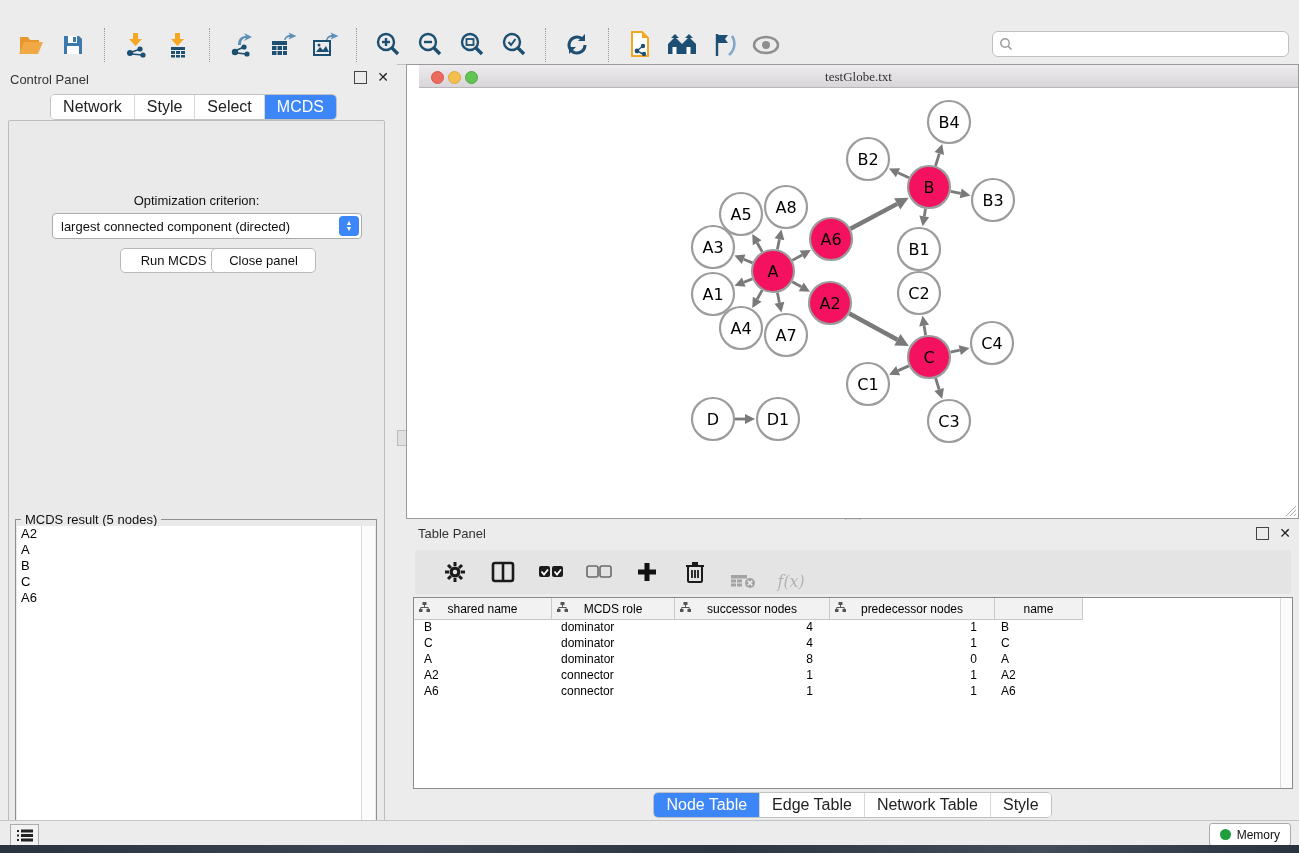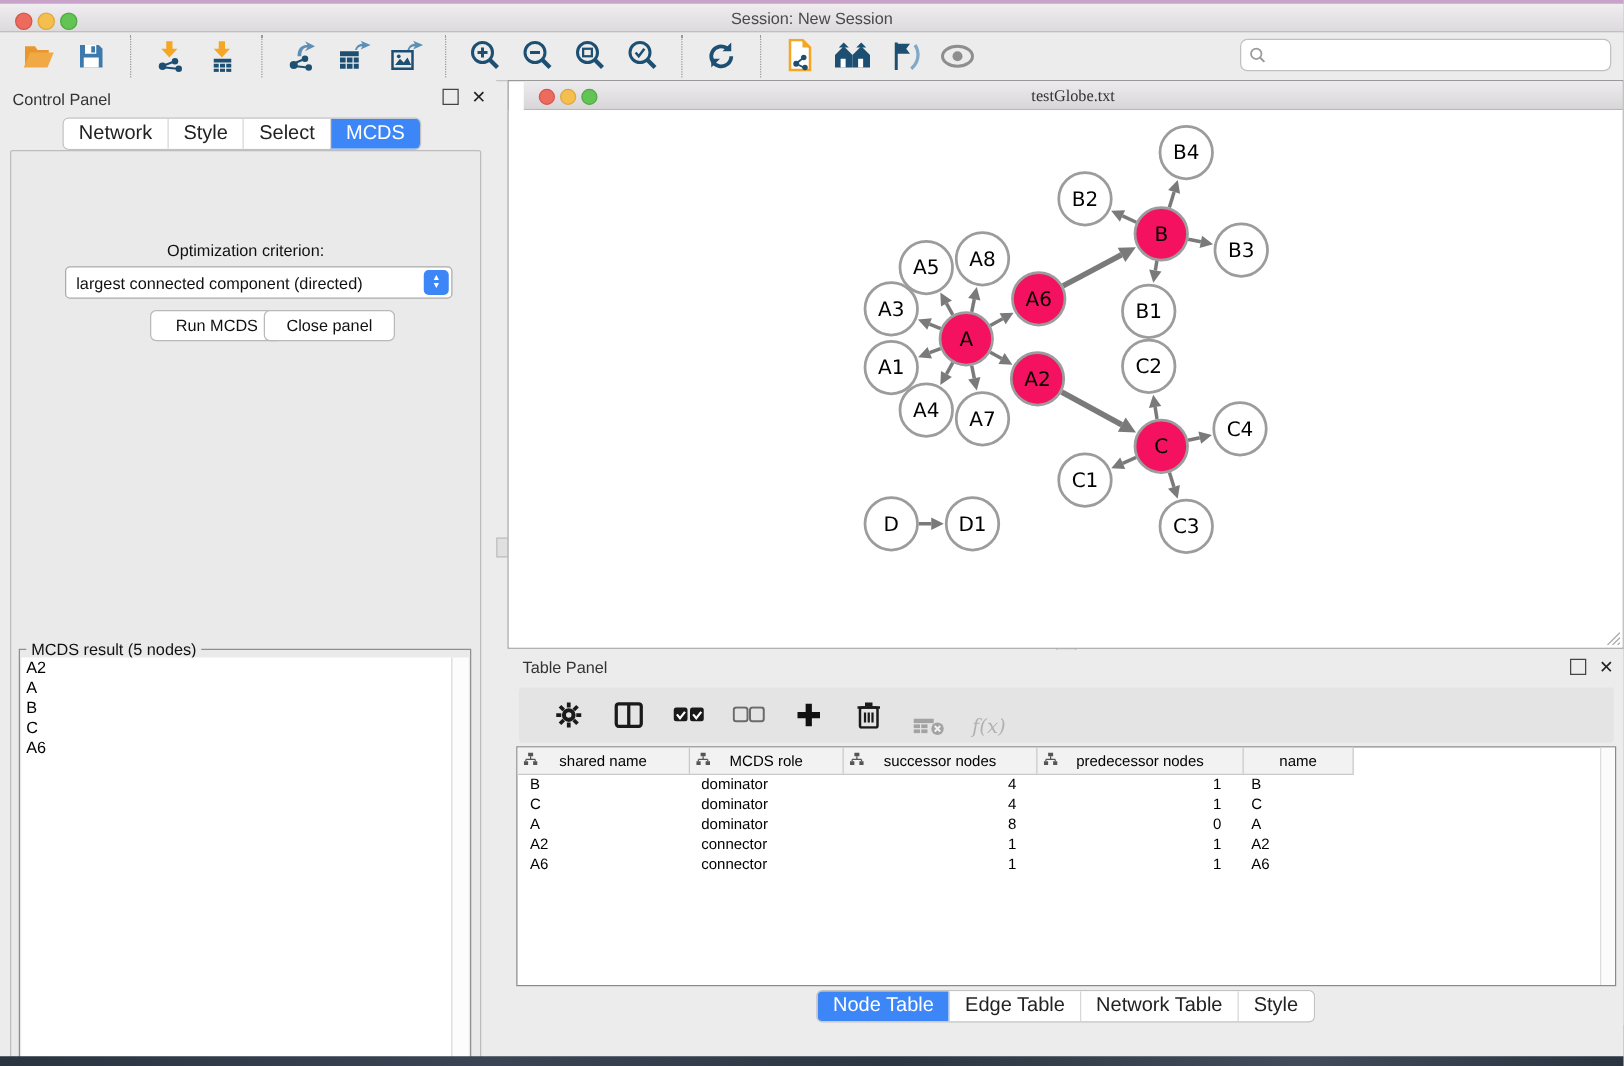--- a/index.html
+++ b/index.html
@@ -96,26 +96,20 @@
     display:flex;align-items:center;padding:0 10px;font-size:12px;color:#111;gap:6px;}
   #memory-dot{width:11px;height:11px;border-radius:50%;background:#1F9E3E;}
   #wallpaper-strip{position:absolute;left:0;top:845px;width:1299px;height:8px;
     background:linear-gradient(90deg,#2A3340,#3A4454 30%,#2C3642 55%,#414B5A 80%,#2A3340);}
 </style>
 </head>
 <body>
 
 <div id="app">
 
-  <div id="titlebar">
-    <span class="tl red" style="left:12px"></span>
-    <span class="tl yellow" style="left:30px"></span>
-    <span class="tl green" style="left:48px"></span>
-    <div class="title">Session: New Session</div>
-  </div>
 
   <div id="toolbar">
     <div id="tb-groups" style="display:flex;align-items:center;">
         <div class="tbgroup">
           <span class="tbicon">
             <svg width="26" height="24" viewBox="0 0 26 24">
               <path d="M2 4h8l2 3h9v4H6L2 20z" fill="#E8962E"></path>
               <path d="M1 21 L6 9 H25 L20 21 Z" fill="#F0A945"></path>
             </svg>
           </span>
@@ -591,14 +585,30 @@
     <div id="tp-tabs">
         <div class="seg" id="tp-seg">
           <div class="tab active">Node Table</div>
           <div class="tab">Edge Table</div>
           <div class="tab">Network Table</div>
           <div class="tab">Style</div>
         </div>
       </div>
   </div>
 
+  <div id="statusbar">
+    <div id="list-btn">
+      <svg width="16" height="13" viewBox="0 0 16 13">
+        <rect x="0" y="1" width="2" height="2" fill="#222"></rect>
+          <rect x="4" y="0.5" width="12" height="3" fill="#222"></rect>
+        <rect x="0" y="5.5" width="2" height="2" fill="#222"></rect>
+          <rect x="4" y="5" width="12" height="3" fill="#222"></rect>
+        <rect x="0" y="10" width="2" height="2" fill="#222"></rect>
+          <rect x="4" y="9.5" width="12" height="3" fill="#222"></rect>
+      </svg>
+    </div>
+    <div id="memory-btn">
+      <span id="memory-dot"></span>
+      <span>Memory</span>
+    </div>
+  </div>
   <div id="wallpaper-strip"></div>
 </div>
 
 </body></html>

